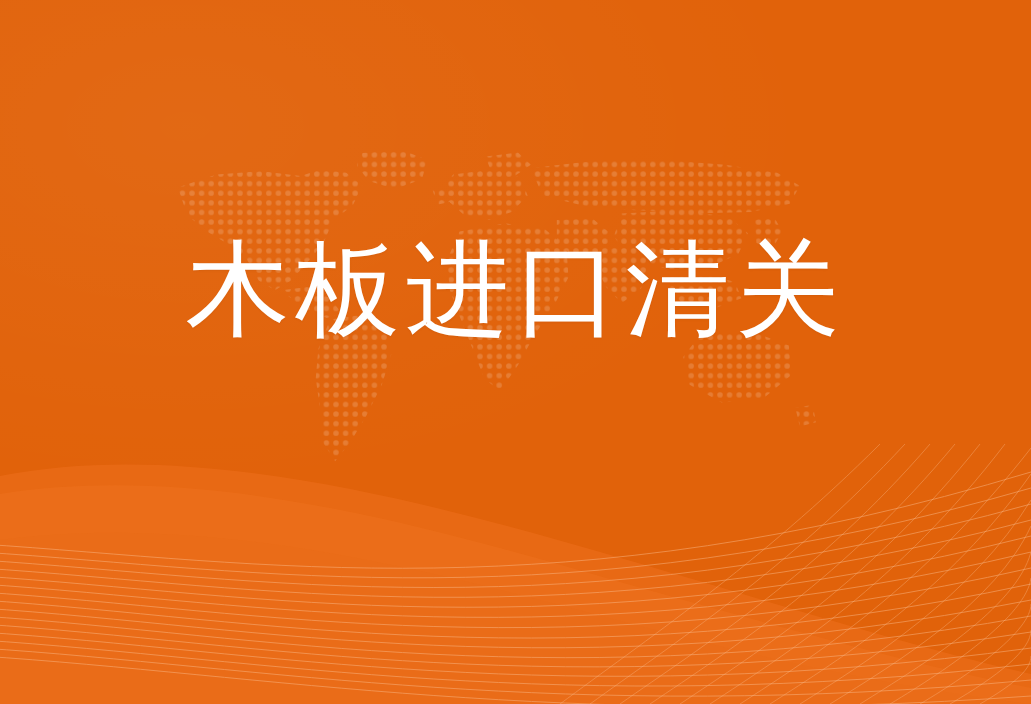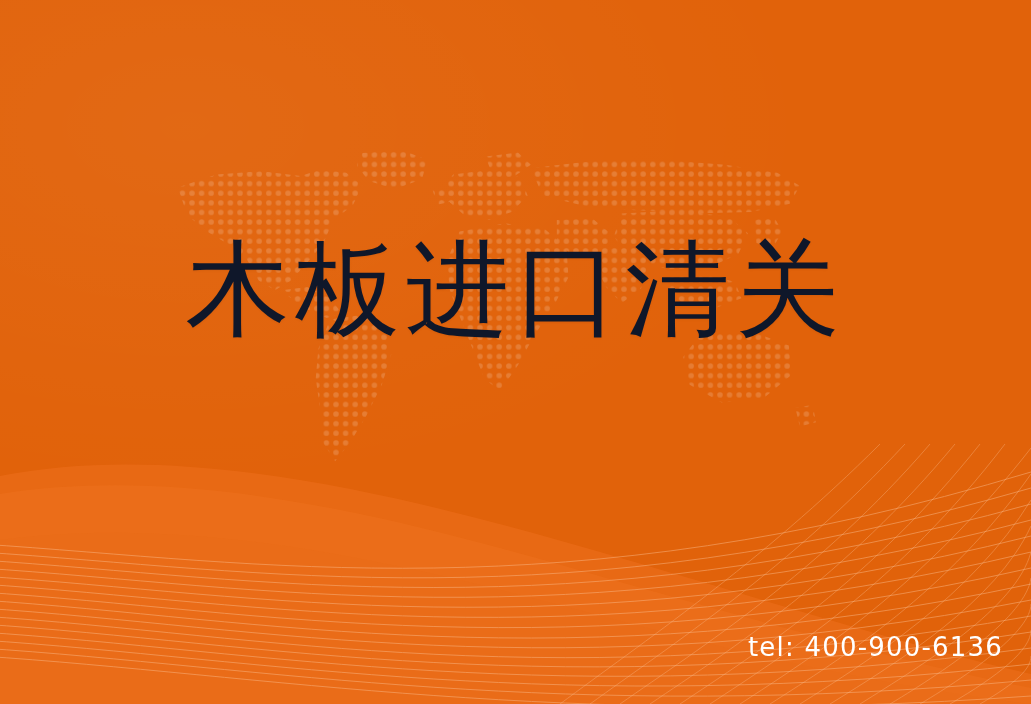--- a/index.html
+++ b/index.html
@@ -101,21 +101,21 @@
     line-height: 1;
   }
 
   
   .headline {
     position: absolute;
     left: 0;
     top: 228px;
     width: 1031px;
     text-align: center;
-    color: #0f172a;
+    color: #ffffff;
     font-family: "DejaVu Sans", sans-serif;
     font-weight: 300;
     font-size: 104px;
     line-height: 122px;
     letter-spacing: 6px;
     text-shadow: 0 1px 2px rgba(120,48,0,0.10);
   }
   .headline-line {
     display: block;
     white-space: nowrap;
@@ -287,15 +287,14 @@
       <path d="M950,260 C998,232 1031,206 1031,186"></path>
       <path d="M980,260 C1018,238 1031,224 1031,212"></path>
     </g>
   </svg>
 
 
   <div class="headline">
     <span class="headline-line">木板进口清关</span>
   </div>
 
-  <div class="phone">tel: 400-900-6136</div>
 
 </div>
 
 </body></html>

